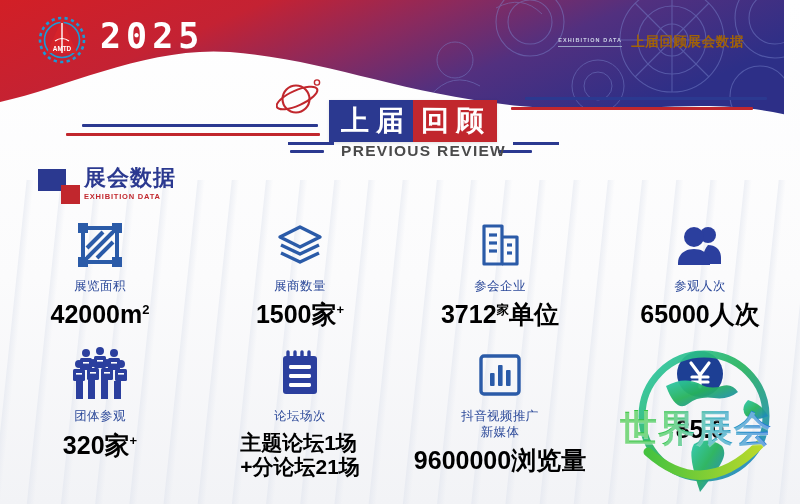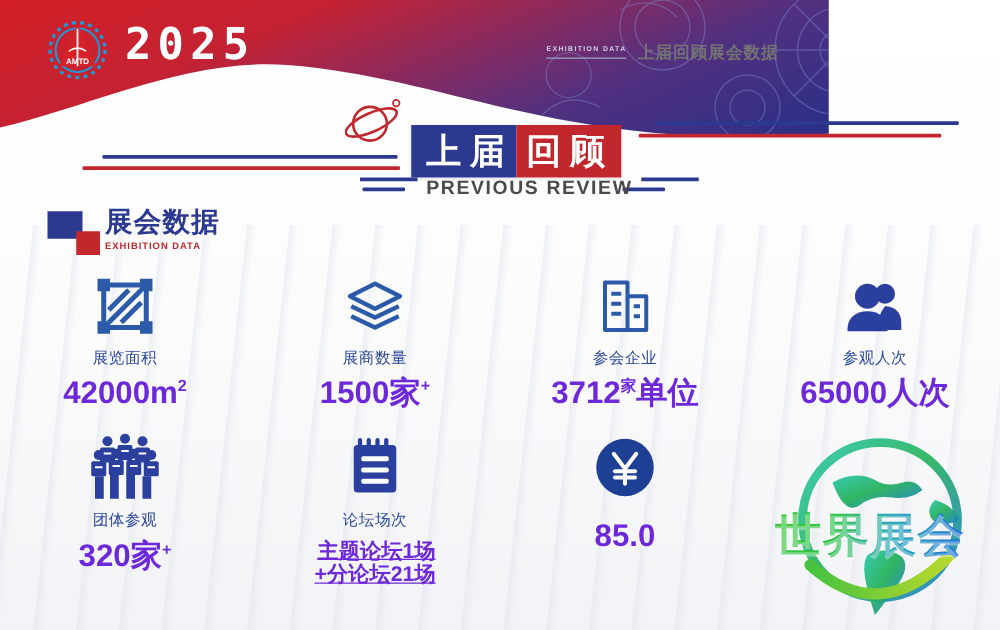--- a/index.html
+++ b/index.html
@@ -18,38 +18,38 @@
     z-index:0;
   }
   .bg-streaks{
     position:absolute;left:0;top:180px;width:800px;height:324px;z-index:0;
     background:repeating-linear-gradient(96deg, rgba(224,228,238,0) 0px, rgba(224,228,238,0) 26px, rgba(220,225,236,.55) 27px, rgba(220,225,236,0) 34px);
     opacity:.8;
   }
 
   
   .header-band{
-    position:absolute;left:0;top:0;width:663px;height:118px;z-index:2;
+    position:absolute;left:0;top:0;width:784px;height:118px;z-index:2;
     overflow:hidden;
   }
   .header-band svg{position:absolute;left:0;top:0;}
 
   .logo-wrap{position:absolute;left:33px;top:11px;width:58px;height:58px;z-index:4;}
   .year-text{
     position:absolute;left:100px;top:16px;z-index:4;
     font-size:35px;font-weight:bold;color:#ffffff;letter-spacing:5px;
     font-family:"DejaVu Sans Mono","Liberation Mono",monospace;
   }
 
   .hdr-right{position:absolute;right:40px;top:33px;z-index:4;display:flex;align-items:center;gap:9px;}
   .hdr-eyebrow{
     color:#cdd3e6;font-size:5.5px;letter-spacing:1.1px;font-weight:bold;
     padding-bottom:3px;border-bottom:1px solid #9aa3c4;line-height:1.1;
   }
-  .hdr-title{color:#737373;font-size:13.5px;font-weight:bold;letter-spacing:.6px;}
+  .hdr-title{color:#a16207;font-size:13.5px;font-weight:bold;letter-spacing:.6px;}
 
   
   .rule{position:absolute;z-index:3;height:3px;border-radius:1px;}
 
   
   .planet{position:absolute;left:276px;top:78px;z-index:3;}
 
   
   .title-banner{
     position:absolute;left:329px;top:100px;z-index:5;display:flex;
@@ -80,24 +80,24 @@
   
   .stats{position:absolute;left:0;top:218px;width:800px;z-index:4;}
   .stat-row{display:flex;width:800px;}
   .stat-cell{width:200px;display:flex;flex-direction:column;align-items:center;}
   .stat-icon{height:52px;display:flex;align-items:flex-end;justify-content:center;}
   .stat-label{
     color:#2d4a9a;font-size:12.5px;font-weight:normal;margin-top:9px;
     text-align:center;line-height:1.22;letter-spacing:.4px;
   }
   .stat-value{
-    color:#6d28d9;font-size:25px;font-weight:bold;margin-top:6px;
-    text-align:right;line-height:1.12;letter-spacing:0;white-space:nowrap;
-  }
-  .stat-value.two-line{font-size:17px;line-height:1.16;text-decoration:underline;}
+    color:#000000;font-size:25px;font-weight:bold;margin-top:6px;
+    text-align:left;line-height:1.12;letter-spacing:0;white-space:nowrap;
+  }
+  .stat-value.two-line{font-size:21px;line-height:1.16;}
   .sup{font-size:.52em;vertical-align:super;font-weight:bold;}
   .sup-ch{font-size:.5em;vertical-align:super;font-weight:bold;}
 
   .row2{margin-top:20px;}
 
   
   .watermark{position:absolute;left:608px;top:348px;width:192px;height:156px;z-index:8;pointer-events:none;text-align:right;}
   .wm-text{
     position:absolute;left:12px;top:56px;z-index:9;
     font-size:37px;font-weight:bold;letter-spacing:1px;
@@ -351,20 +351,37 @@
             </g>
           </svg>
         </div>
         <div class="stat-label">论坛场次</div>
         <div class="stat-value two-line">
           <div>主题论坛1场</div>
           <div>+分论坛21场</div>
         </div>
       </div>
 
+      <div class="stat-cell">
+        <div class="stat-icon">
+          <svg width="50" height="50" viewBox="0 0 50 50">
+            <rect x="6" y="6" width="38" height="38" rx="3" fill="none" stroke="#2b5ba8" stroke-width="3.4"></rect>
+            <g fill="#2b5ba8">
+              <rect x="15" y="23" width="4.6" height="13" rx="1"></rect>
+              <rect x="23" y="15" width="4.6" height="21" rx="1"></rect>
+              <rect x="31" y="20" width="4.6" height="16" rx="1"></rect>
+            </g>
+          </svg>
+        </div>
+        <div class="stat-label">
+          <div>抖音视频推广</div>
+          <div>新媒体</div>
+        </div>
+        <div class="stat-value"><span>9600000浏览量</span></div>
+      </div>
 
       <div class="stat-cell">
         <div class="stat-icon">
           <svg width="52" height="52" viewBox="0 0 52 52">
             <circle cx="26" cy="26" r="23" fill="#1d3f94"></circle>
             <g stroke="#ffffff" stroke-width="3.2" fill="none" stroke-linecap="round">
               <path d="M17 15 L26 27 L35 15"></path>
               <path d="M26 27 V39"></path>
               <path d="M18 29 H34"></path>
               <path d="M18 34 H34"></path>

